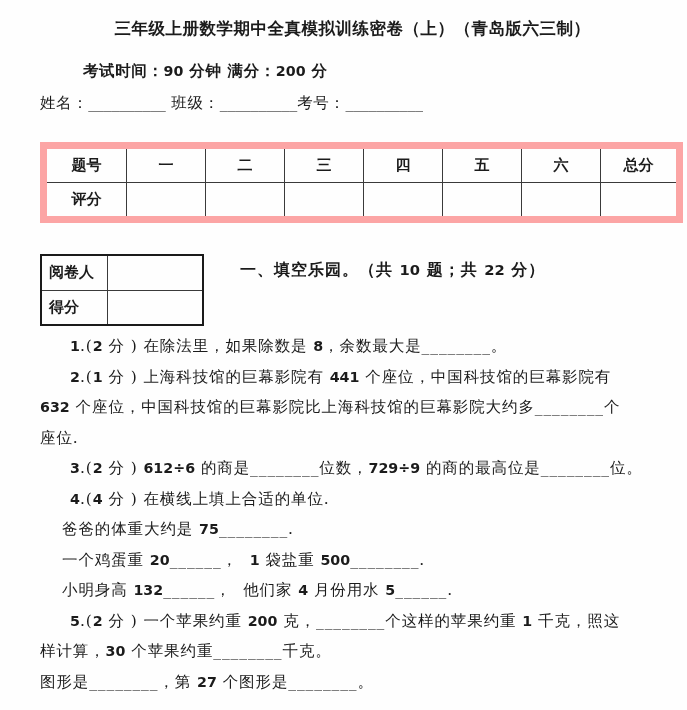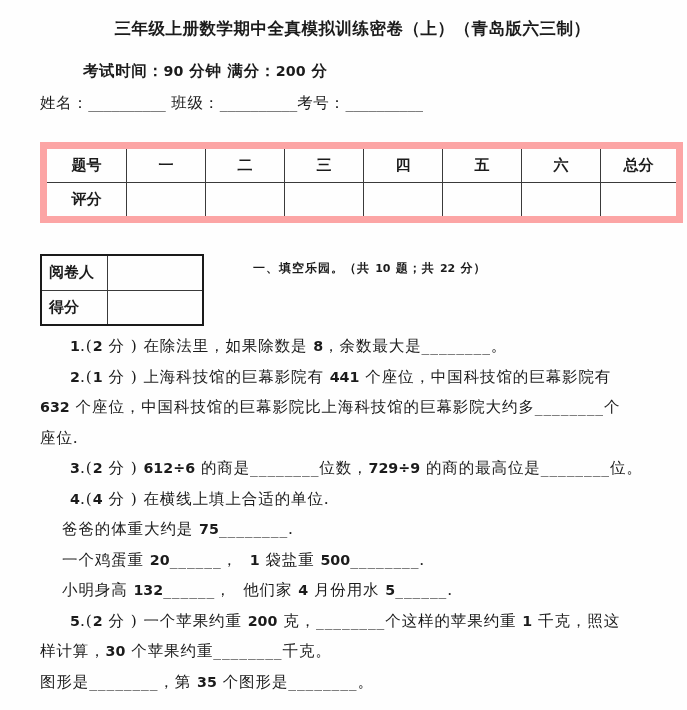--- a/index.html
+++ b/index.html
@@ -61,24 +61,24 @@
     border: 1px solid #3a3a3a;
     height: 35px;
     font-size: 15px;
     vertical-align: middle;
   }
   .grader-table th { width: 66px; text-align: left; padding-left: 7px; font-weight: bold; }
   .grader-table td { width: 96px; }
 
   .section-heading {
     position: absolute;
-    left: 213px;
+    left: 200px;
     top: 6px;
     font-weight: bold;
-    font-size: 12px;
+    font-size: 16px;
     letter-spacing: 1px;
   }
 
   .question-list { margin-top: 3px; }
   .qline {
     line-height: 30.5px;
     height: 30.5px;
     font-size: 15.5px;
     letter-spacing: 0.9px;
     white-space: pre;
@@ -161,16 +161,16 @@
       <div class="qline ind-q"><span class="num">2</span>.(<span class="num">1</span> 分 ) 上海科技馆的巨幕影院有 <span class="num">441</span> 个座位，中国科技馆的巨幕影院有</div>
       <div class="qline ind-n"><span class="num">632</span> 个座位，中国科技馆的巨幕影院比上海科技馆的巨幕影院大约多________个</div>
       <div class="qline ind-n">座位.</div>
       <div class="qline ind-q"><span class="num">3</span>.(<span class="num">2</span> 分 ) <span class="num">612÷6</span> 的商是________位数，<span class="num">729÷9</span> 的商的最高位是________位。</div>
       <div class="qline ind-q"><span class="num">4</span>.(<span class="num">4</span> 分 ) 在横线上填上合适的单位.</div>
       <div class="qline ind-u">爸爸的体重大约是 <span class="num">75</span>________.</div>
       <div class="qline ind-u">一个鸡蛋重 <span class="num">20</span>______，  <span class="num">1</span> 袋盐重 <span class="num">500</span>________.</div>
       <div class="qline ind-u">小明身高 <span class="num">132</span>______，  他们家 <span class="num">4</span> 月份用水 <span class="num">5</span>______.</div>
       <div class="qline ind-q"><span class="num">5</span>.(<span class="num">2</span> 分 ) 一个苹果约重 <span class="num">200</span> 克，________个这样的苹果约重 <span class="num">1</span> 千克，照这</div>
       <div class="qline ind-n">样计算，<span class="num">30</span> 个苹果约重________千克。</div>
-      <div class="qline ind-n">图形是________，第 <span class="num">35</span> 个图形是________。</div>
+      <div class="qline ind-n">图形是________，第 <span class="num">27</span> 个图形是________。</div>
     </div>
 
 </div>
 
 </body></html>

